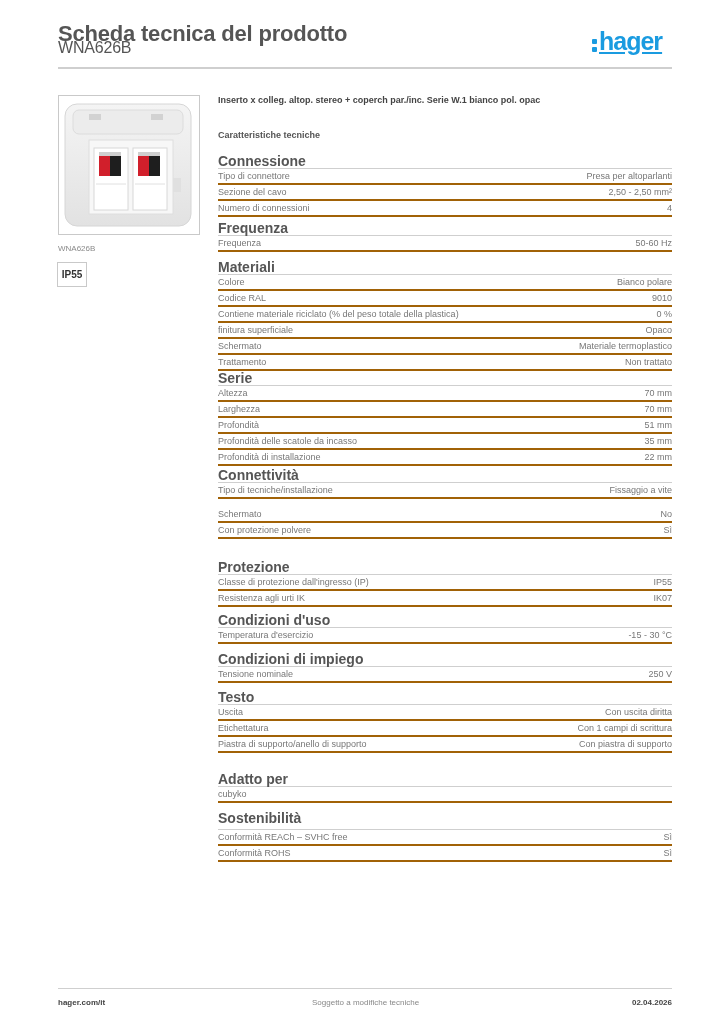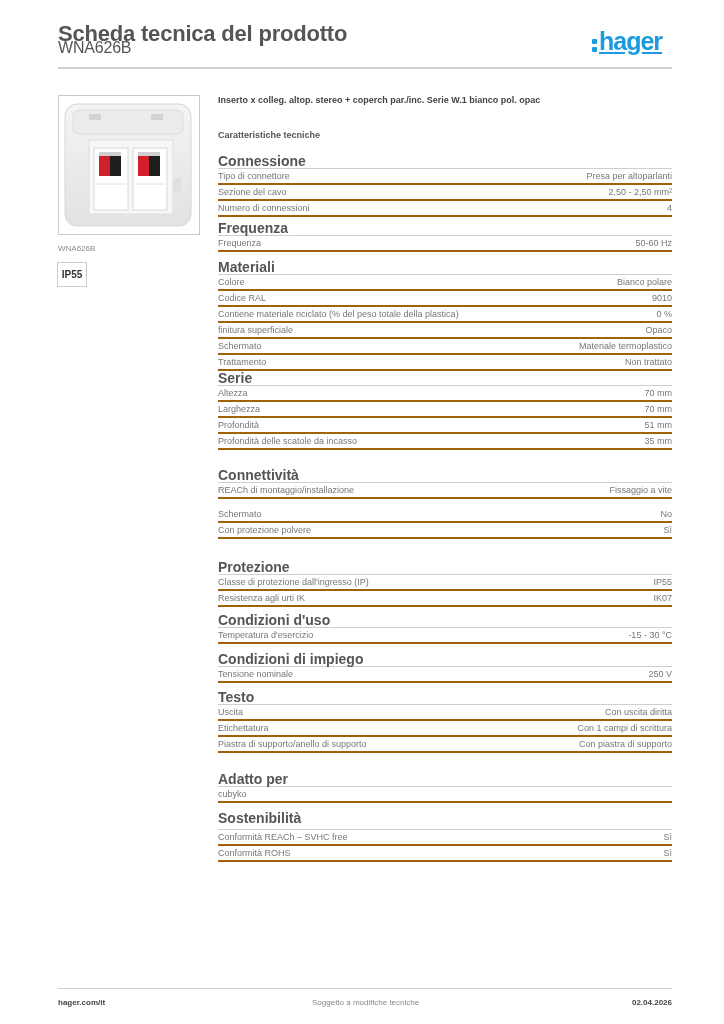--- a/index.html
+++ b/index.html
@@ -135,26 +135,30 @@
         <span class="v">70 mm</span>
       </div>
     <div class="row">
         <span>Profondità</span>
         <span class="v">51 mm</span>
       </div>
     <div class="row">
         <span>Profondità delle scatole da incasso</span>
         <span class="v">35 mm</span>
       </div>
+    <div class="row">
+        <span>Profondità di installazione</span>
+        <span class="v">22 mm</span>
+      </div>
   </div>
 
   <div class="section" style="top:469px">
     <div class="sec-head">Connettività</div>
     <div class="row">
-        <span>REACh di montaggio/installazione</span>
+        <span>Tipo di tecniche/installazione</span>
         <span class="v">Fissaggio a vite</span>
       </div>
   </div>
 
   <div class="section" style="top:507px">
     <div class="row">
         <span>Schermato</span>
         <span class="v">No</span>
       </div>
     <div class="row">

